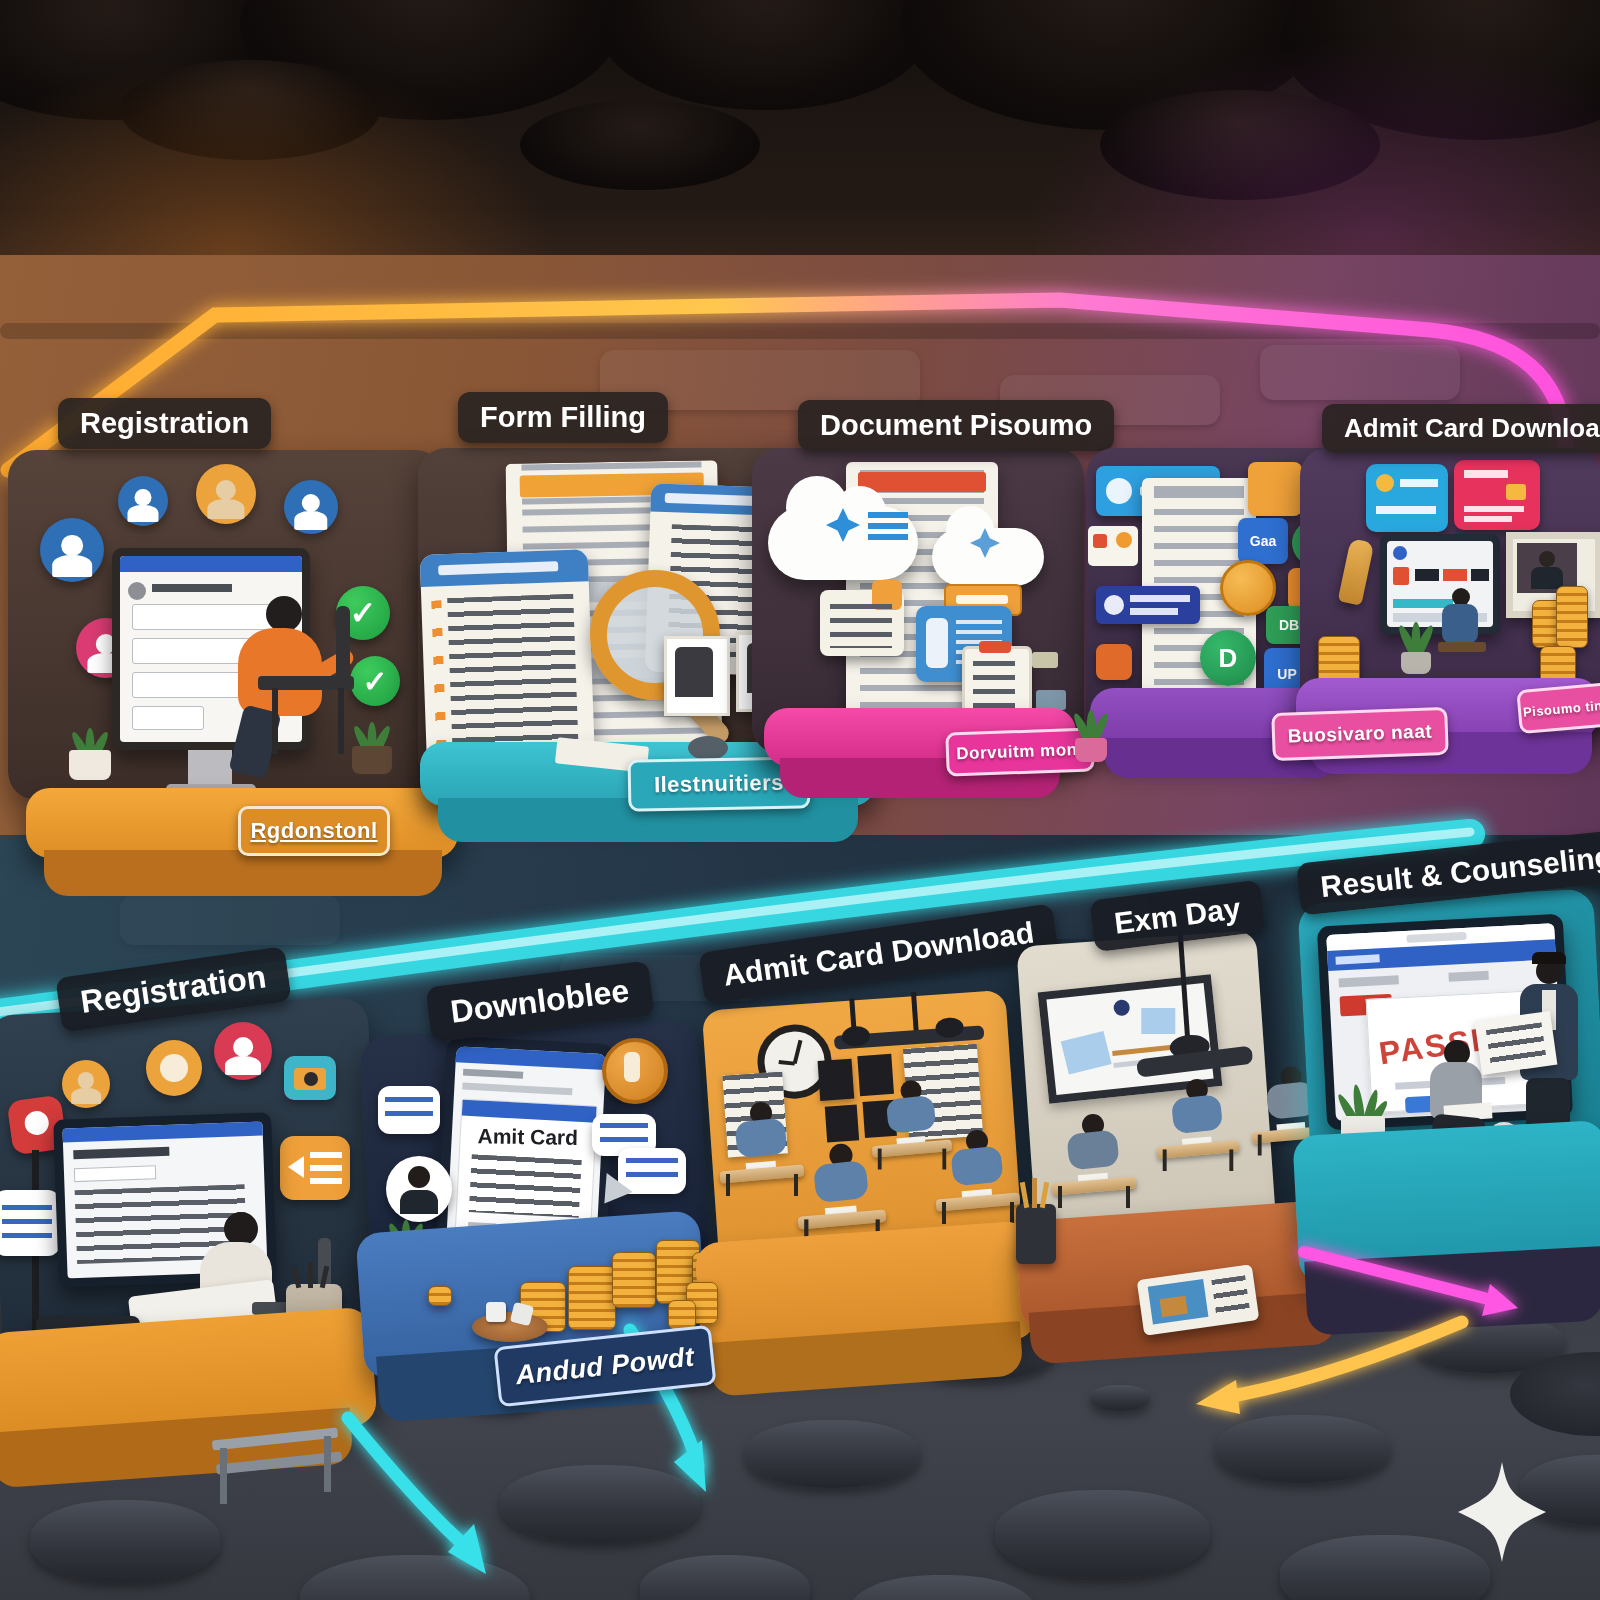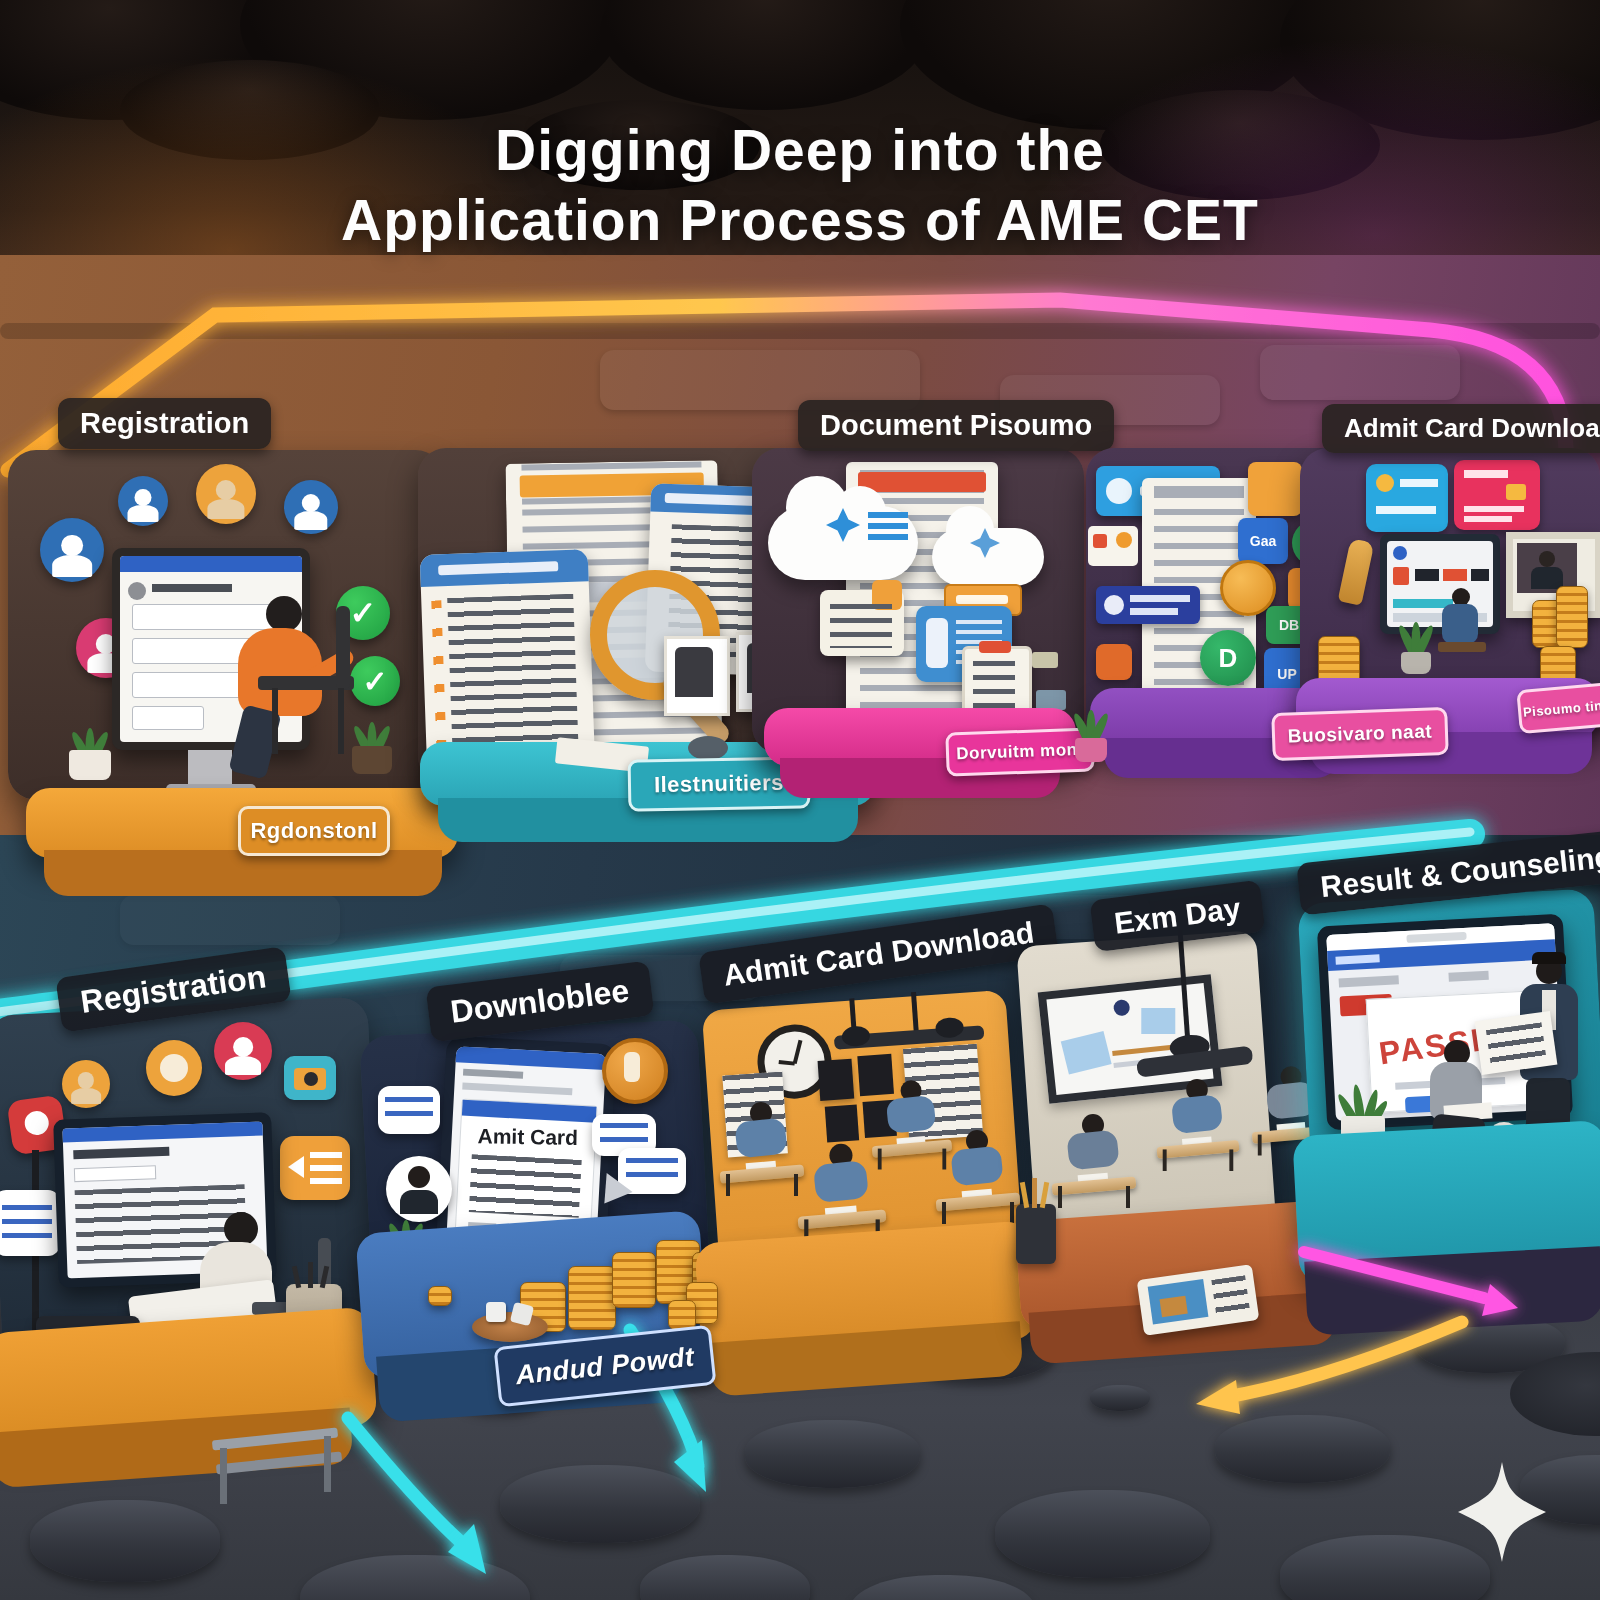--- a/index.html
+++ b/index.html
@@ -170,21 +170,21 @@
     <span class="pot" style="width:42px;height:30px;background:#efe9e0;"></span>
   </div>
   <div class="plant" style="left:340px;top:690px;width:64px;height:84px;">
     <s style="transform:translateX(-50%) rotate(-28deg);"></s>
       <s style="transform:translateX(-50%);"></s>
       <s style="transform:translateX(-50%) rotate(28deg);"></s>
     <span class="pot" style="width:40px;height:28px;background:#5d4633;"></span>
   </div>
   <div class="plat" style="left:26px;top:788px;width:432px;height:70px;background:linear-gradient(180deg,#f4a83a,#dd8d25);"></div>
   <div class="platFront" style="left:44px;top:850px;width:398px;height:46px;background:#b96f1e;"></div>
-  <div class="pbadge" style="left:238px;top:806px;width:146px;height:44px;background:#dd8d25;border:3px solid #f6e8d3;font-size:22px;">Rgdonstonl</div>
+  <div class="pbadge" style="left:238px;top:806px;width:146px;height:44px;background:#dd8d25;border:3px solid #f6e8d3;font-size:22px;text-decoration:underline;">Rgdonstonl</div>
   <div class="chip" style="left:58px;top:398px;">Registration</div>
 
   <div class="backdrop" style="left:418px;top:448px;width:452px;height:336px;background:linear-gradient(180deg,#52403a,#3b2d29);"></div>
   <div class="doc dlines" style="left:508px;top:462px;width:212px;height:300px;background-position:16px 46px;background-size:180px 100%;transform:rotate(-1deg);">
     <div class="abs" style="left:14px;top:12px;width:184px;height:22px;background:#f0a236;border-radius:3px;"></div>
     <div class="abs" style="left:14px;top:120px;width:184px;height:20px;background:#c9ced6;"></div>
     <div class="abs" style="left:14px;top:196px;width:184px;height:20px;background:#c9ced6;"></div>
   </div>
   <div class="doc" style="left:424px;top:552px;width:168px;height:250px;border-radius:14px;transform:rotate(-2deg);">
     <div class="abs" style="left:0;top:0;width:168px;height:32px;background:#3f7fc4;border-radius:14px 14px 0 0;">
@@ -205,20 +205,21 @@
       <div class="abs" style="left:8px;top:8px;width:38px;height:50px;background:#3a3a40;border-radius:6px 6px 0 0;"></div>
     </div>
   <div class="abs" style="left:736px;top:632px;width:60px;height:74px;background:#fff;border:3px solid #e6e2d8;box-shadow:0 6px 12px rgba(0,0,0,.4);">
       <div class="abs" style="left:8px;top:8px;width:38px;height:50px;background:#3a3a40;border-radius:6px 6px 0 0;"></div>
     </div>
   <div class="plat" style="left:420px;top:742px;width:456px;height:64px;background:linear-gradient(180deg,#3dc4d2,#2aa3b4);"></div>
   <div class="platFront" style="left:438px;top:798px;width:420px;height:44px;background:#2190a0;"></div>
   <div class="abs" style="left:556px;top:742px;width:92px;height:26px;background:#f2efe7;transform:rotate(6deg);border-radius:3px;"></div>
   <div class="abs circle" style="left:688px;top:736px;width:40px;height:24px;background:#555f68;"></div>
   <div class="pbadge" style="left:628px;top:758px;width:176px;height:46px;background:#2aa7b8;border:3px solid #d9f4f6;font-size:22px;transform:rotate(-1deg);">Ilestnuitiers</div>
+  <div class="chip" style="left:458px;top:392px;">Form Filling</div>
 
   <div class="backdrop" style="left:752px;top:448px;width:332px;height:306px;background:linear-gradient(180deg,#4c3a46,#372a34);"></div>
   <div class="doc dlines" style="left:846px;top:462px;width:152px;height:266px;background-position:14px 36px;background-size:124px 100%;">
     <div class="abs" style="left:12px;top:10px;width:128px;height:20px;background:#e05134;border-radius:3px;"></div>
   </div>
   <div class="abs" style="left:768px;top:506px;width:150px;height:74px;background:#fdfdfc;border-radius:40px;box-shadow:0 10px 18px rgba(0,0,0,.4);">
     <div class="abs circle" style="left:18px;top:-30px;width:62px;height:62px;background:#fdfdfc;"></div>
     <div class="abs circle" style="left:66px;top:-20px;width:52px;height:52px;background:#fdfdfc;"></div>
     <div class="abs" style="left:58px;top:2px;width:34px;height:34px;background:#2e8fd8;clip-path:polygon(50% 0,66% 34%,100% 50%,66% 66%,50% 100%,34% 66%,0 50%,34% 34%);"></div>
     <div class="abs" style="left:100px;top:6px;width:40px;height:28px;background-image:repeating-linear-gradient(180deg,#2e8fd8 0 6px,transparent 6px 11px);"></div>
@@ -637,18 +638,14 @@
     <polygon points="486,1574 448,1552 474,1524" fill="#39e0ea" filter="url(#glow2)"></polygon>
     <path d="M 630 1330 Q 685 1416 698 1466" fill="none" stroke="#39e0ea" stroke-width="13" stroke-linecap="round" filter="url(#glow2)"></path>
     <polygon points="706,1492 674,1462 702,1440" fill="#39e0ea" filter="url(#glow2)"></polygon>
     <path d="M 1462 1322 Q 1330 1378 1232 1396" fill="none" stroke="#ffc44e" stroke-width="13" stroke-linecap="round" filter="url(#glow2)"></path>
     <polygon points="1196,1404 1236,1380 1240,1414" fill="#ffc44e" filter="url(#glow2)"></polygon>
     <path d="M 1304 1252 L 1484 1298" fill="none" stroke="#ff57e3" stroke-width="12" stroke-linecap="round" filter="url(#glow2)"></path>
     <polygon points="1518,1308 1482,1316 1490,1284" fill="#ff57e3" filter="url(#glow2)"></polygon>
     <path d="M 1502 1462 C 1508 1492 1512 1496 1546 1512 C 1512 1528 1508 1532 1502 1562 C 1496 1532 1492 1528 1458 1512 C 1492 1496 1496 1492 1502 1462 Z" fill="#f0f0ec"></path>
   </svg>
 
-  <div class="abs" id="title">
-    <div>Digging Deep into the</div>
-    <div>Application Process of AME CET</div>
-  </div>
 
 </div>
 
 </body></html>

